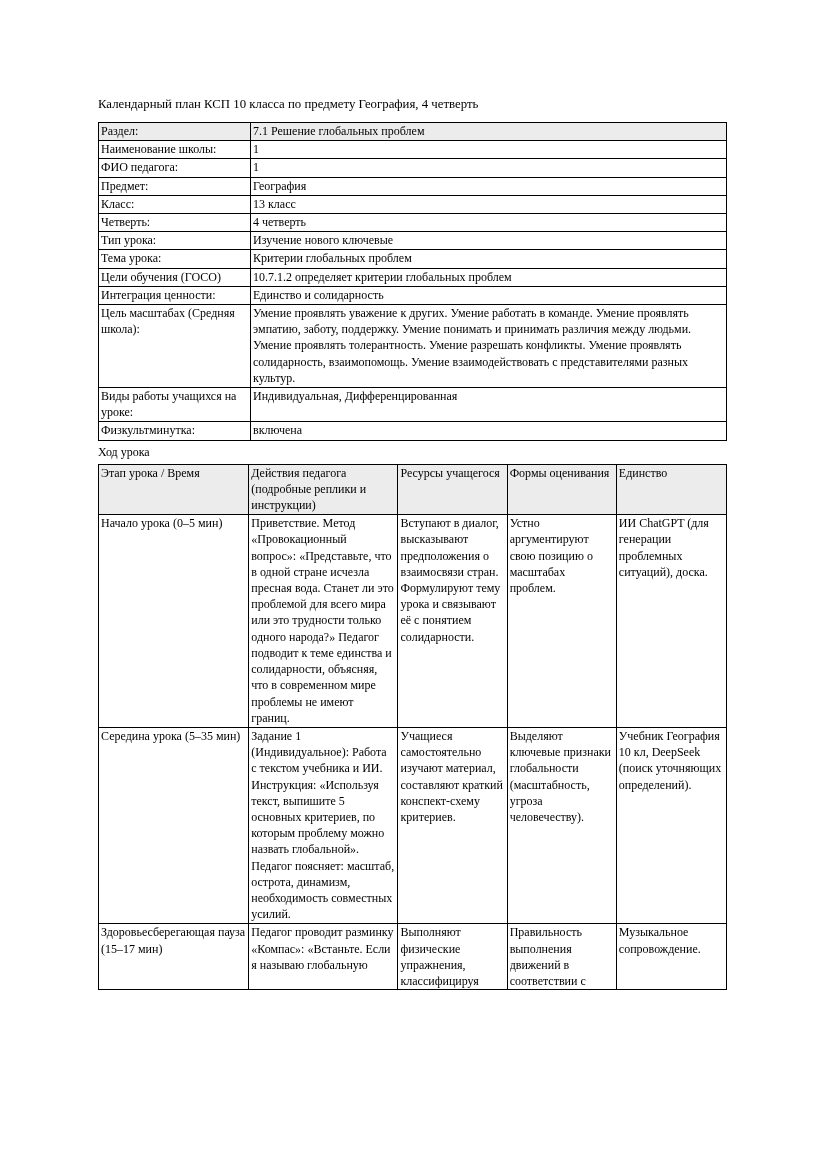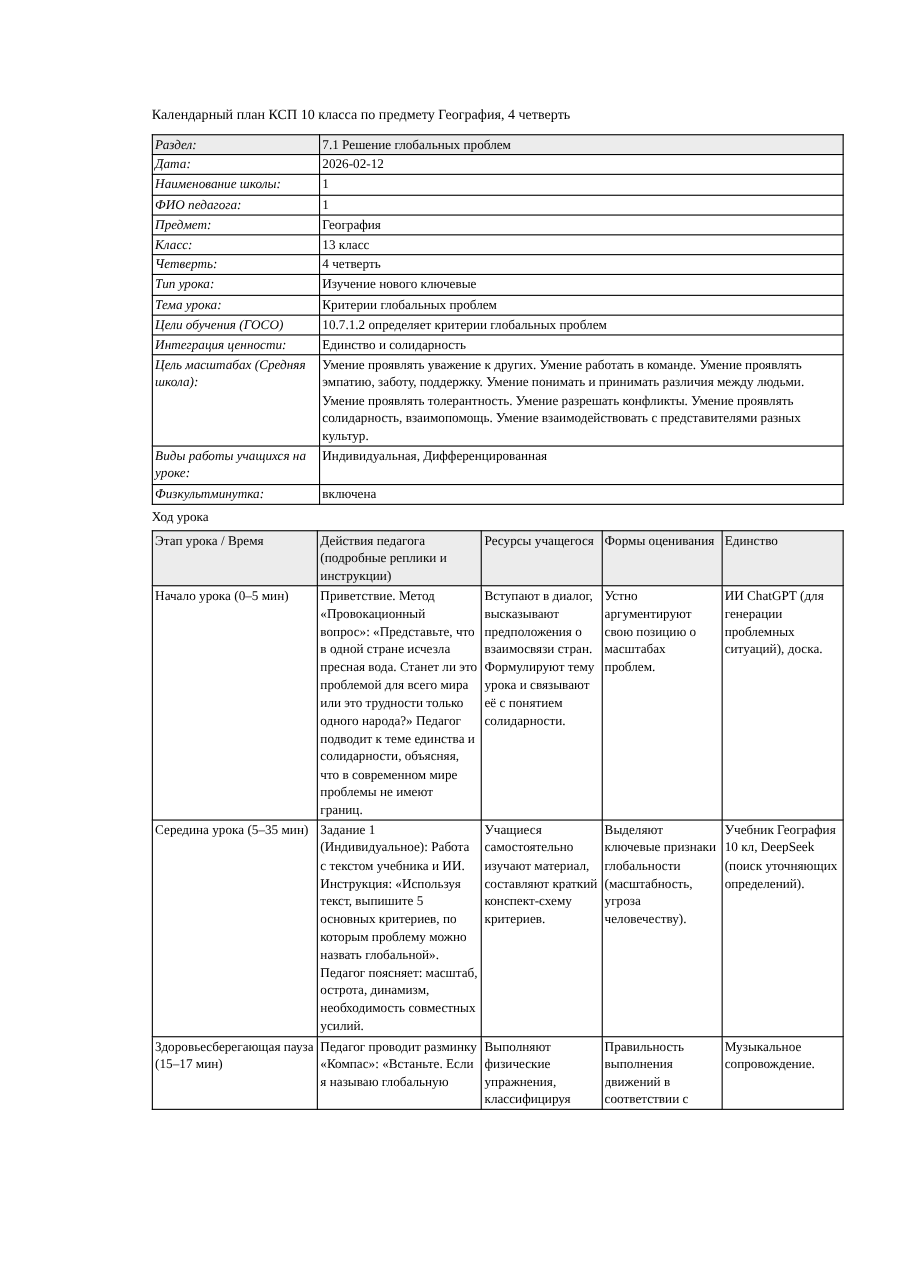--- a/index.html
+++ b/index.html
@@ -4,39 +4,39 @@
 <style>
   * { margin: 0; padding: 0; box-sizing: border-box; }
   html, body {
     width: 827px; height: 1170px;
     background: #ffffff;
     overflow: hidden;
     font-family: "Liberation Serif", "DejaVu Serif", serif;
     font-size: 12px;
     color: #000;
   }
-  .page { position: relative; width: 658px; height: 1170px; background: #fff; margin-left: 40px; }
+  .page { position: relative; width: 658px; height: 1170px; background: #fff; }
   .content { position: absolute; left: 98px; top: 96px; width: 629px; }
 
   .doc-title { font-size: 12.8px; line-height: 16px; margin-bottom: 10px; white-space: nowrap; }
 
   table { border-collapse: collapse; width: 629px; table-layout: fixed; }
   td, th {
     border: 1px solid #000;
     vertical-align: top;
     text-align: left;
     font-weight: normal;
     padding: 0 3px 1px 2px;
     line-height: 16.2px;
     overflow: hidden;
     word-wrap: break-word;
   }
   .shaded { background: #ececec; }
 
-  .info-table .lbl { width: 152px; font-style: italic; }
+  .info-table .lbl { width: 152px; }
 
   .section-heading { line-height: 16px; margin: 3px 0 4px 0; }
 
   .lesson-table .c1 { width: 150px; }
   .lesson-table .c2 { width: 149px; }
   .lesson-table .c3 { width: 109px; }
   .lesson-table .c4 { width: 109px; }
   .lesson-table .c5 { width: 110px; }
 
   .clip { height: 64px; overflow: hidden; }
@@ -47,24 +47,20 @@
 <div class="page">
   <div class="content">
 
     <p class="doc-title">Календарный план КСП 10 класса по предмету География, 4 четверть</p>
 
     <table class="info-table">
       <tbody>
         <tr class="shaded">
           <td class="lbl">Раздел:</td>
           <td class="val">7.1 Решение глобальных проблем</td>
-        </tr>
-        <tr>
-          <td class="lbl">Дата:</td>
-          <td class="val">2026-02-12</td>
         </tr>
         <tr>
           <td class="lbl">Наименование школы:</td>
           <td class="val">1</td>
         </tr>
         <tr>
           <td class="lbl">ФИО педагога:</td>
           <td class="val">1</td>
         </tr>
         <tr>

